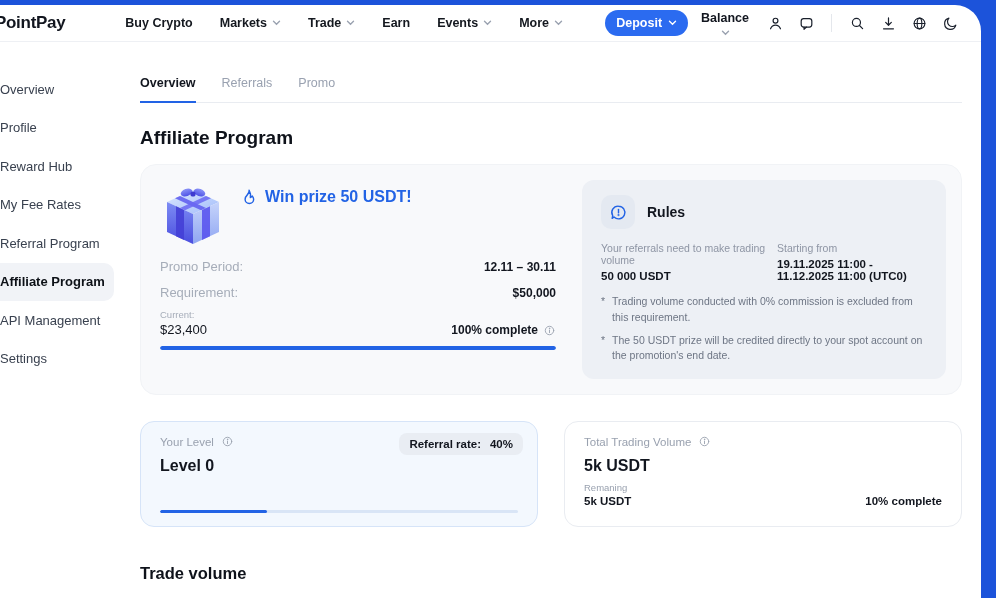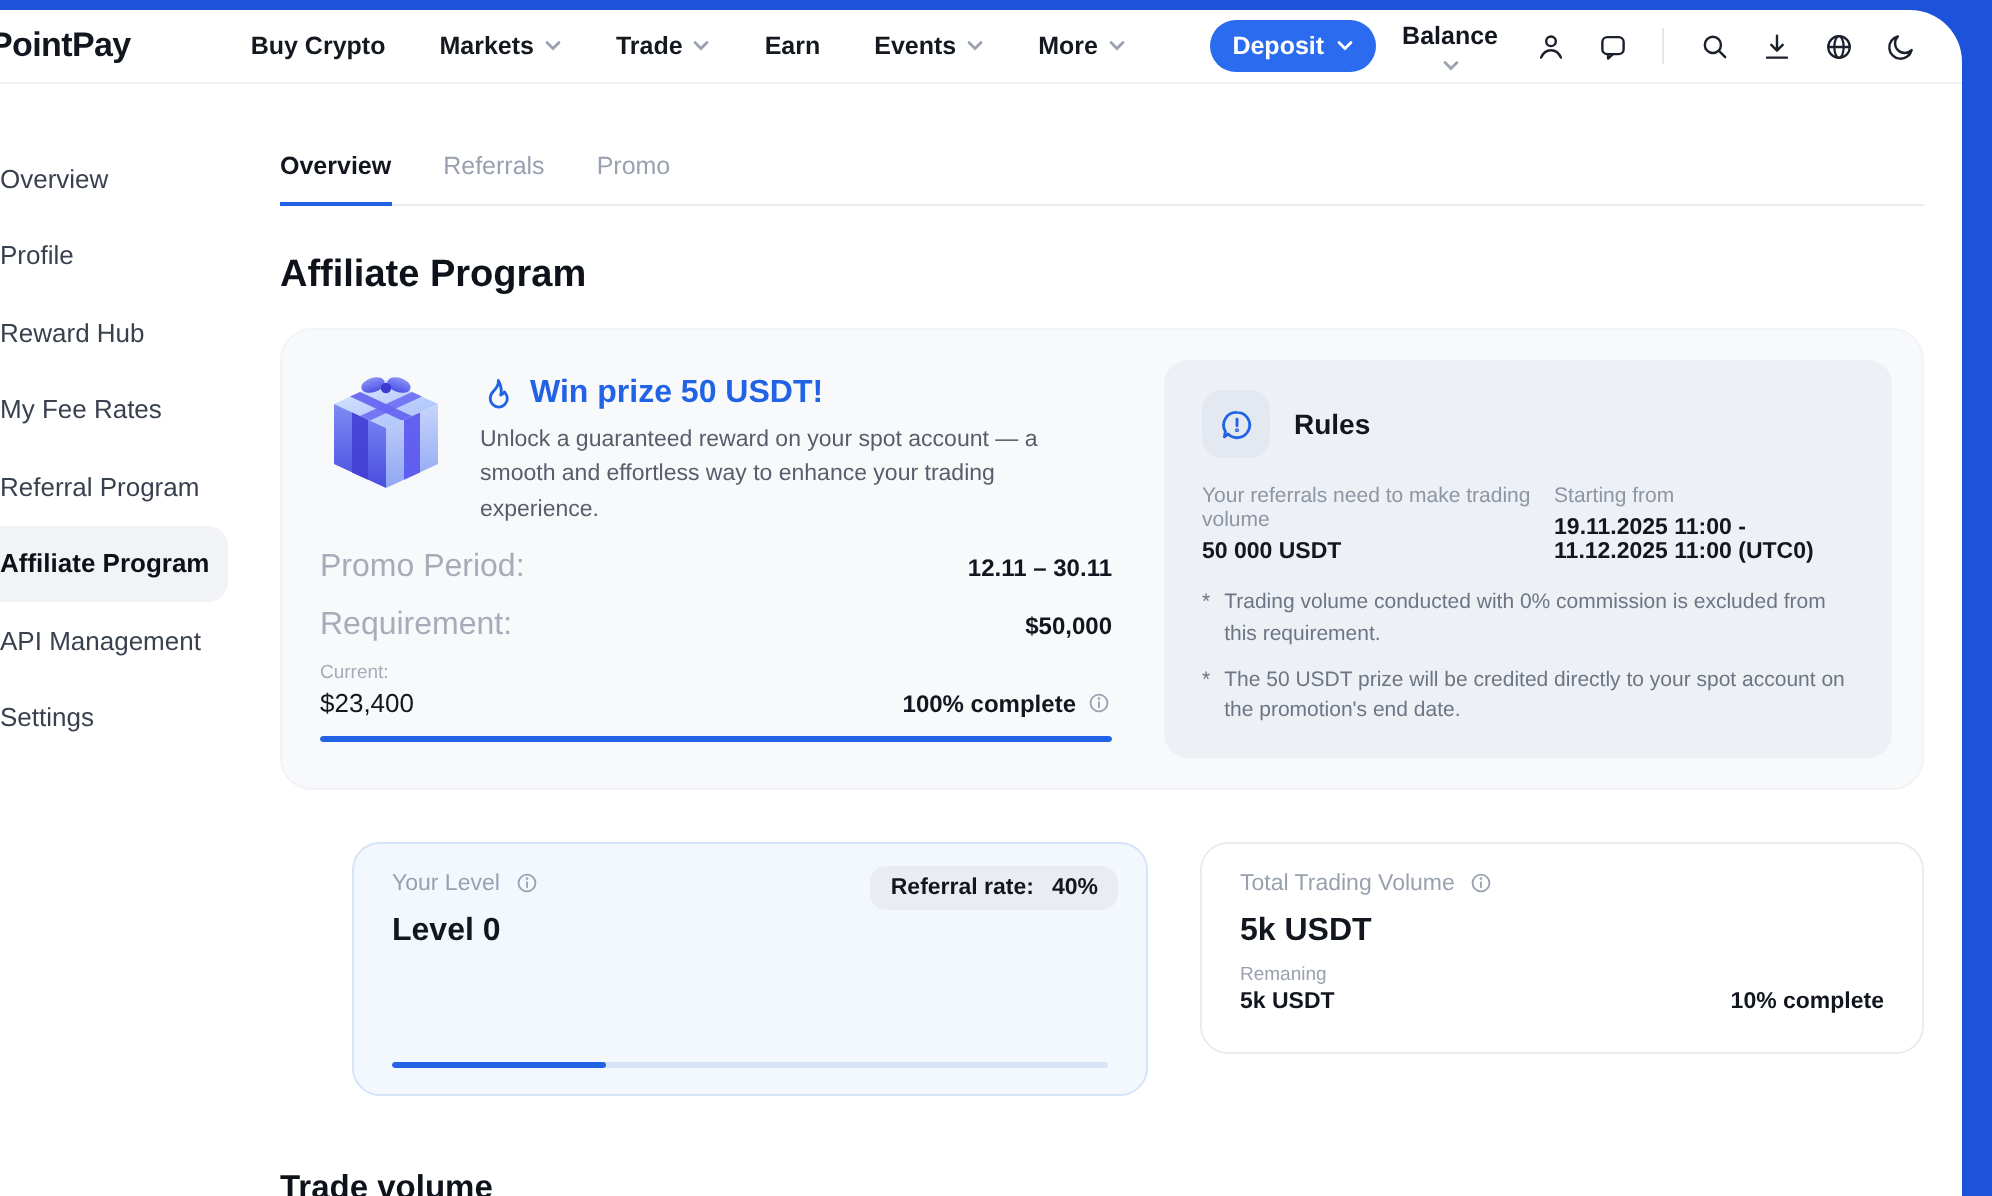--- a/index.html
+++ b/index.html
@@ -38,21 +38,21 @@
   
   .promo-card { margin-top:15px; background:#f8f9fb; border:1px solid #f1f3f6; border-radius:16px; padding:15px; display:flex; }
   .promo-left { flex:0 0 402px; padding:2px 2px 0 4px; display:flex; flex-direction:column; }
   .promo-top { display:flex; gap:14px; }
   .gift { flex:0 0 66px; }
   .promo-title-row { display:flex; align-items:center; gap:7px; margin-top:6px; }
   .promo-title { font-size:16px; font-weight:700; color:#2263e5; }
   .flame { width:18px; height:18px; color:#2263e5; }
   .promo-desc { font-size:11.5px; color:#565e6c; line-height:1.5; margin-top:6px; max-width:330px; }
   .kv-row { display:flex; justify-content:space-between; align-items:center; margin-top:11px; }
-  .kv-label { font-size:16px; color:#a6adb9; }
+  .kv-label { font-size:13px; color:#a6adb9; }
   .kv-value { font-size:12px; font-weight:700; }
   .current-row { display:flex; justify-content:space-between; align-items:flex-end; margin-top:9px; }
   .current-label { font-size:9.5px; color:#a6adb9; }
   .current-value { font-size:13px; font-weight:400; margin-top:2px; }
   .complete { font-size:12px; font-weight:700; display:flex; align-items:center; gap:5px; }
   .bar { height:3.5px; border-radius:2px; background:#e4e9f0; margin-top:9px; overflow:hidden; }
   .bar-fill { height:100%; background:#2263e5; border-radius:2px; }
 
   
   .rules-box { flex:1; margin-left:24px; background:#edf0f5; border-radius:12px; padding:15px 19px; }
@@ -63,21 +63,21 @@
   .rules-cols { display:flex; margin-top:13px; }
   .rules-col1 { flex:0 0 54%; }
   .rcol-label { font-size:10.5px; color:#8e95a4; }
   .rcol-value { font-size:11.5px; font-weight:700; margin-top:4px; }
   .rules-bullets { margin-top:12px; }
   .bullet { display:flex; gap:7px; font-size:10.5px; color:#6d7584; line-height:1.5; margin-top:7px; }
   .bullet .star { flex:0 0 auto; }
 
   
   .cards-row { display:flex; gap:26px; margin-top:26px; }
-  .level-card { flex:0 0 398px; height:127px; background:#f3f8fe; border:1px solid #d6e4f8; border-radius:14px; padding:13px 19px; position:relative; display:flex; flex-direction:column;margin-left:36px; }
+  .level-card { flex:0 0 398px; height:106px; background:#f3f8fe; border:1px solid #d6e4f8; border-radius:14px; padding:13px 19px; position:relative; display:flex; flex-direction:column; }
   .vol-card { flex:1; height:106px; background:#fff; border:1px solid #e9ecf1; border-radius:14px; padding:13px 19px; display:flex; flex-direction:column; }
   .card-label-row { display:flex; align-items:center; gap:7px; font-size:11.5px; color:#99a1af; }
   .badge { position:absolute; top:11px; right:14px; background:#e9edf3; border-radius:8px; padding:5px 10px; font-size:11.5px; font-weight:700; display:flex; gap:9px; }
   .big-value { font-size:16px; font-weight:700; margin-top:9px; }
   .remaining-label { font-size:9.5px; color:#99a1af; margin-top:7px; }
   .vol-bottom-row { display:flex; justify-content:space-between; align-items:flex-end; }
   .small-bold { font-size:11.5px; font-weight:700; margin-top:2px; }
   .level-bar { margin-top:auto; }
   .level-bar .bar { background:#d9e5f6; }
   .info-i { width:13px; height:13px; display:inline-flex; color:#9aa2b0; cursor:pointer; }
@@ -235,21 +235,20 @@
               <ellipse cx="39.5" cy="10.5" rx="6" ry="3.6" fill="url(#gBow)" transform="rotate(18 39.5 10.5)"></ellipse>
               <circle cx="33" cy="12" r="2.6" fill="#3d3ad0"></circle>
             </svg>
             <div>
               <div class="promo-title-row">
                 <svg class="flame" viewBox="0 0 24 24" fill="none" stroke="currentColor" stroke-width="1.9" stroke-linecap="round" stroke-linejoin="round">
                     <path d="M12.2 3c.4 3.2-1.1 4.9-2.7 6.5C7.9 11.1 6.8 12.7 6.8 15a5.7 5.7 0 0 0 11.4 0c0-1.8-.8-3.1-1.9-4.4-.6 1.1-1.4 1.8-2.5 2.1.7-2.6.2-6.4-1.6-9.7z"></path>
                   </svg>
                 <span class="promo-title">Win prize 50 USDT!</span>
               </div>
-              <p class="promo-desc">Unlock a guaranteed reward on your spot account — a smooth and effortless way to enhance your trading experience.</p>
             </div>
           </div>
           <div class="kv-row">
             <span class="kv-label">Promo Period:</span>
             <span class="kv-value">12.11 – 30.11</span>
           </div>
           <div class="kv-row">
             <span class="kv-label">Requirement:</span>
             <span class="kv-value">$50,000</span>
           </div>

